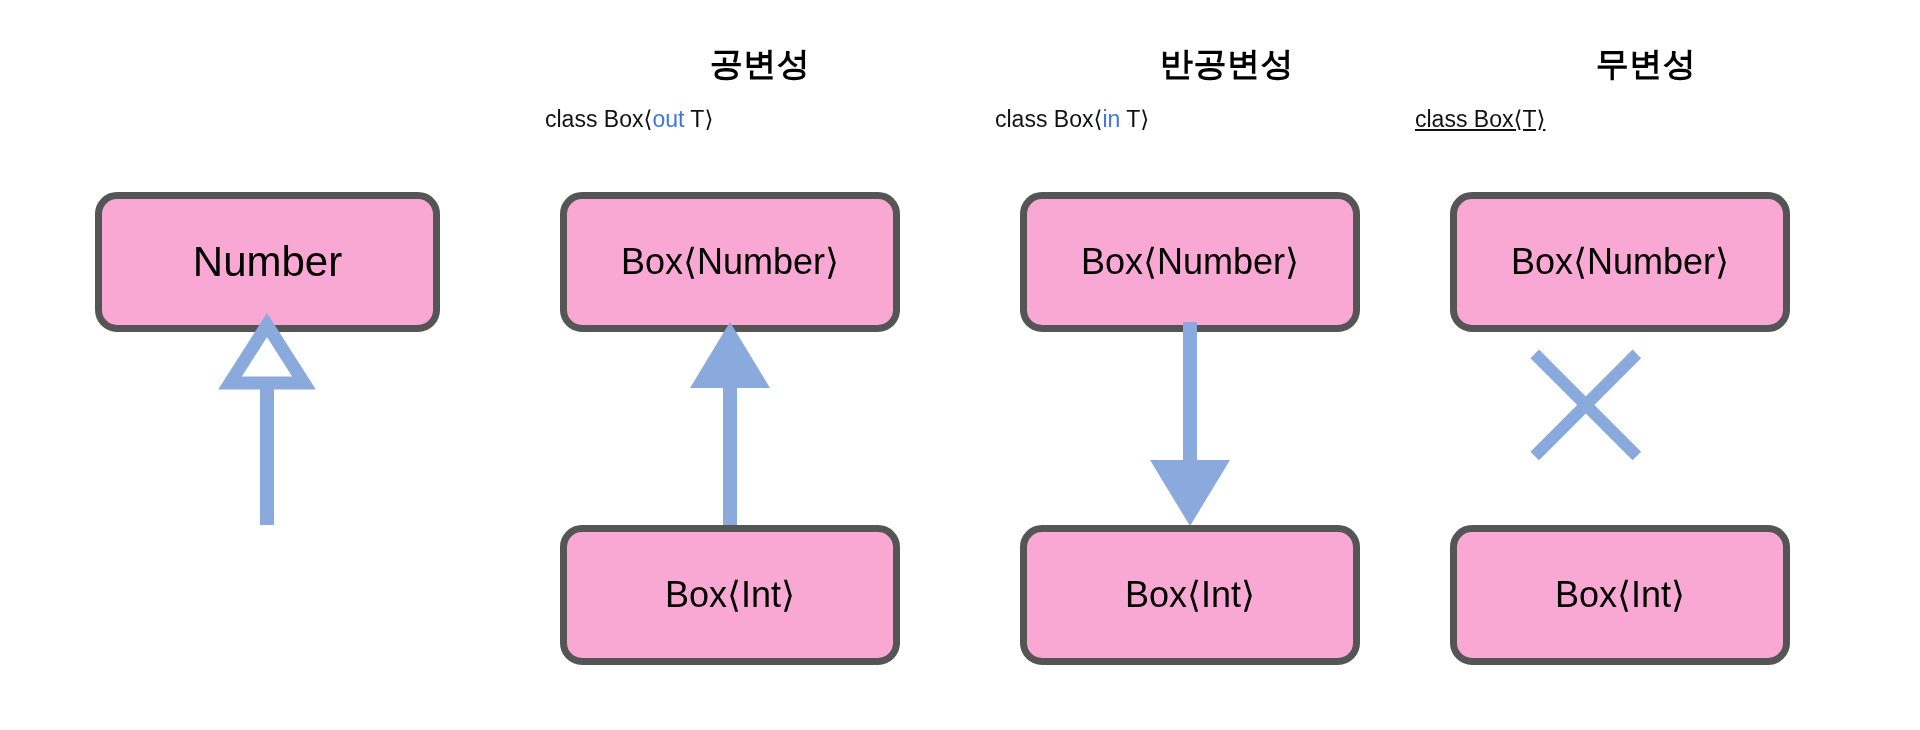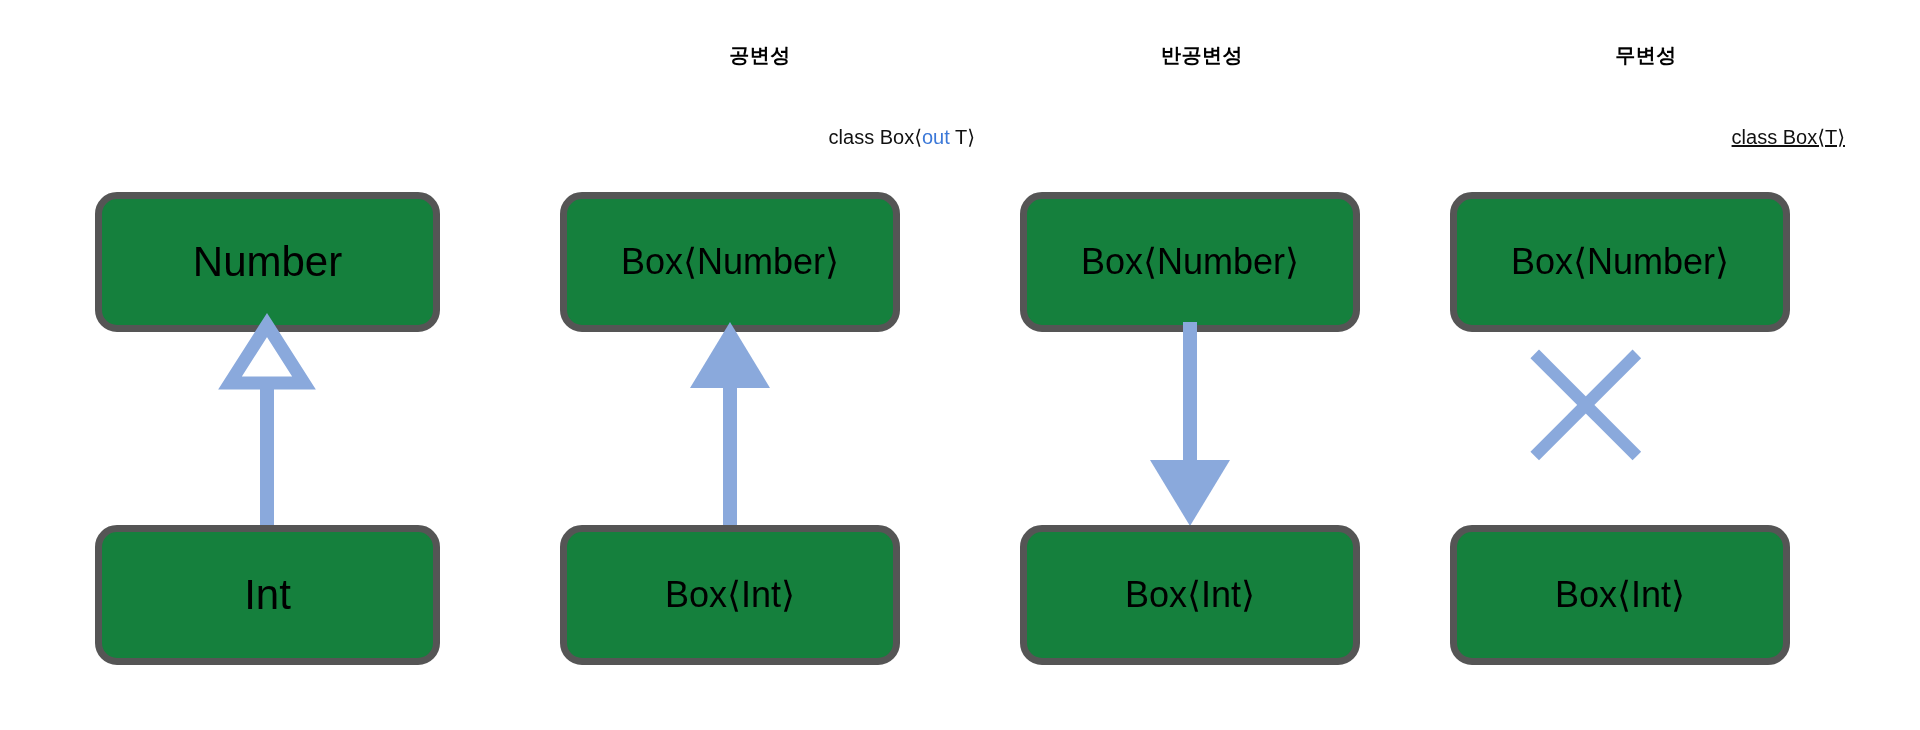--- a/index.html
+++ b/index.html
@@ -28,53 +28,53 @@
   .col-1 { left: 450px;  width: 520px; }
   .col-2 { left: 900px;  width: 520px; }
   .col-3 { left: 1310px; width: 560px; }
 
   
   .col-title {
     position: absolute;
     top: 42px;
     width: 430px;
     text-align: center;
-    font-size: 20px;
+    font-size: 33px;
     font-weight: 700;
     color: #000000;
     letter-spacing: 0.5px;
     white-space: nowrap;
   }
   .col-0 .col-title { left: 95px; }
   .col-1 .col-title { left: 95px; }
-  .col-2 .col-title { left: 87px; }
+  .col-2 .col-title { left: 112px; }
   .col-3 .col-title { left: 121px; }
 
   
   .col-code {
     position: absolute;
-    top: 125px;
+    top: 106px;
     width: 430px;
-    text-align: right;
-    font-size: 20px;
+    text-align: left;
+    font-size: 23px;
     font-weight: 400;
     color: #111111;
     white-space: nowrap;
   }
   .col-0 .col-code { left: 95px; }
   .col-1 .col-code { left: 95px; }
   .col-2 .col-code { left: 95px; }
   .col-3 .col-code { left: 105px; text-decoration: underline; }
   .kw { color: #3b78d8; }
 
   
   .node {
     position: absolute;
     box-sizing: border-box;
-    background: #15803d;
+    background: #f9a8d4;
     border: 7px solid #555555;
     border-radius: 22px;
     display: flex;
     align-items: center;
     justify-content: center;
     color: #000000;
     white-space: nowrap;
   }
   .node-top    { top: 192px; height: 140px; }
   .node-bottom { top: 525px; height: 140px; }
@@ -105,41 +105,43 @@
       <span></span><span class="kw"></span><span></span>
     </div>
 
     <div class="node node-top">Number</div>
 
     <svg class="connector" viewBox="0 0 520 220" xmlns="http://www.w3.org/2000/svg">
       <line x1="267" y1="205" x2="267" y2="63" stroke="#8aa9dc" stroke-width="14"></line>
       <polygon points="267,5 304,63 230,63" fill="#ffffff" stroke="#8aa9dc" stroke-width="13" stroke-linejoin="miter"></polygon>
     </svg>
 
-    <div class="node node-bottom">Int</div>
   </div>
 
   <div class="column col-1">
     <div class="col-title">공변성</div>
     <div class="col-code">
       <span>class Box⟨</span><span class="kw">out</span><span> T⟩</span>
     </div>
 
     <div class="node node-top">Box⟨Number⟩</div>
 
     <svg class="connector" viewBox="0 0 520 220" xmlns="http://www.w3.org/2000/svg">
       <line x1="280" y1="205" x2="280" y2="60" stroke="#8aa9dc" stroke-width="14"></line>
       <polygon points="280,2 320,68 240,68" fill="#8aa9dc"></polygon>
     </svg>
 
     <div class="node node-bottom">Box⟨Int⟩</div>
   </div>
 
   <div class="column col-2">
     <div class="col-title">반공변성</div>
+    <div class="col-code">
+      <span>class Box⟨</span><span class="kw">in</span><span> T⟩</span>
+    </div>
 
     <div class="node node-top">Box⟨Number⟩</div>
 
     <svg class="connector" viewBox="0 0 520 220" xmlns="http://www.w3.org/2000/svg">
       <line x1="290" y1="2" x2="290" y2="148" stroke="#8aa9dc" stroke-width="14"></line>
       <polygon points="290,206 330,140 250,140" fill="#8aa9dc"></polygon>
     </svg>
 
     <div class="node node-bottom">Box⟨Int⟩</div>
   </div>

